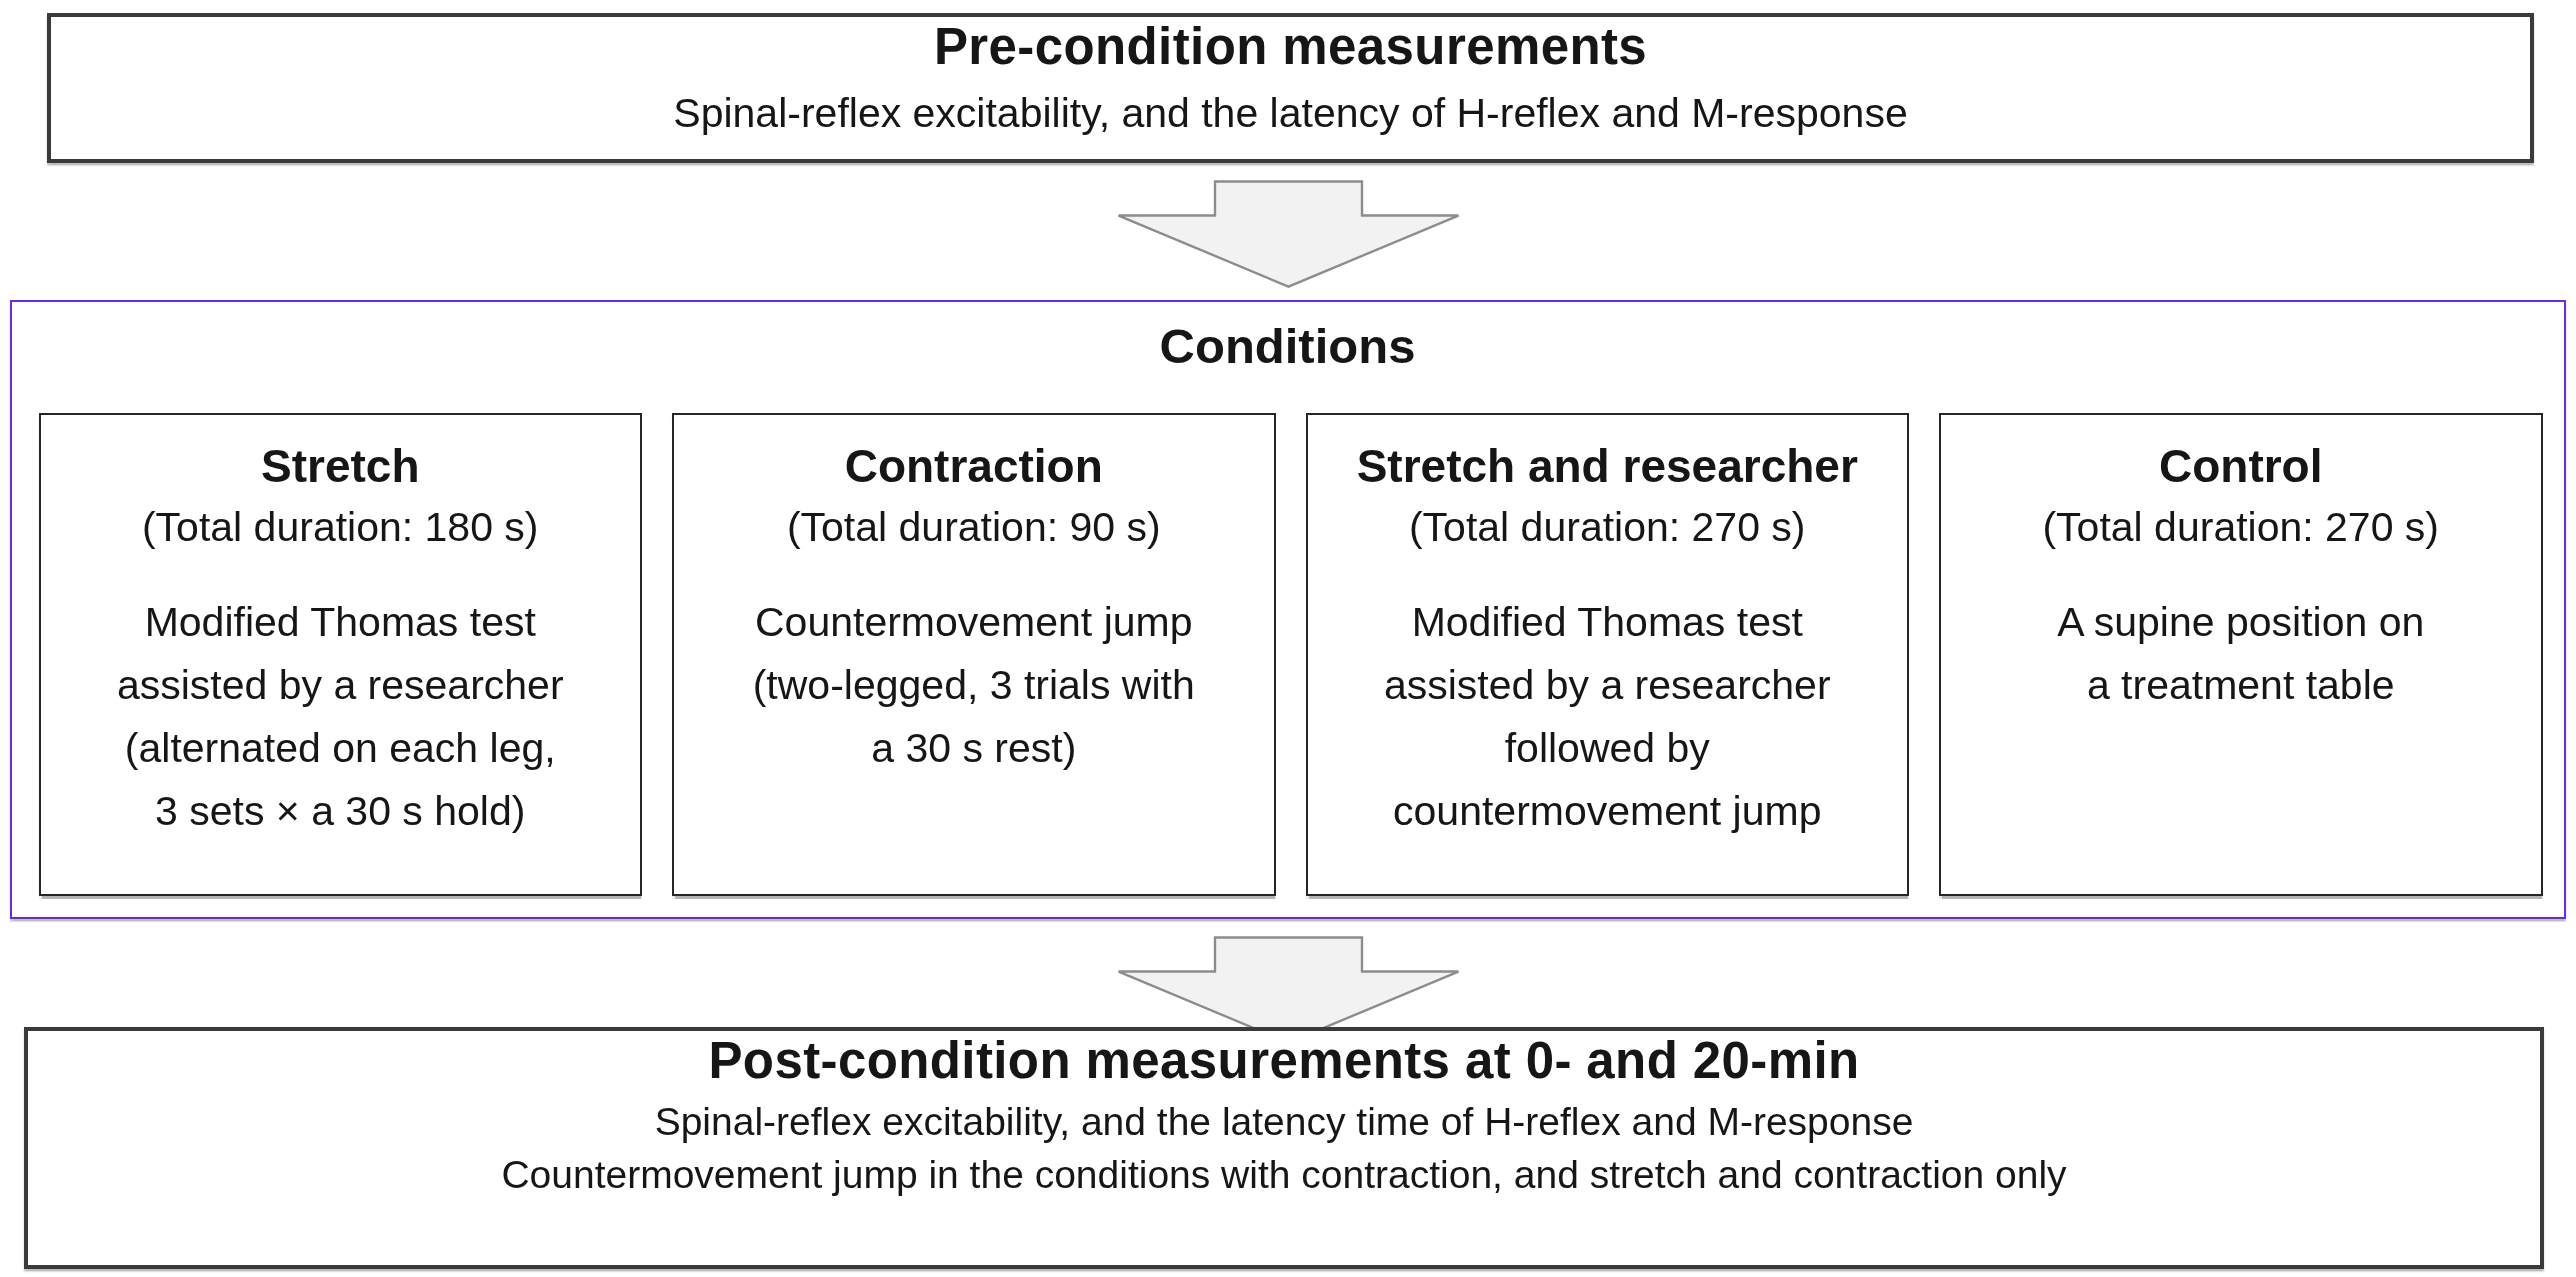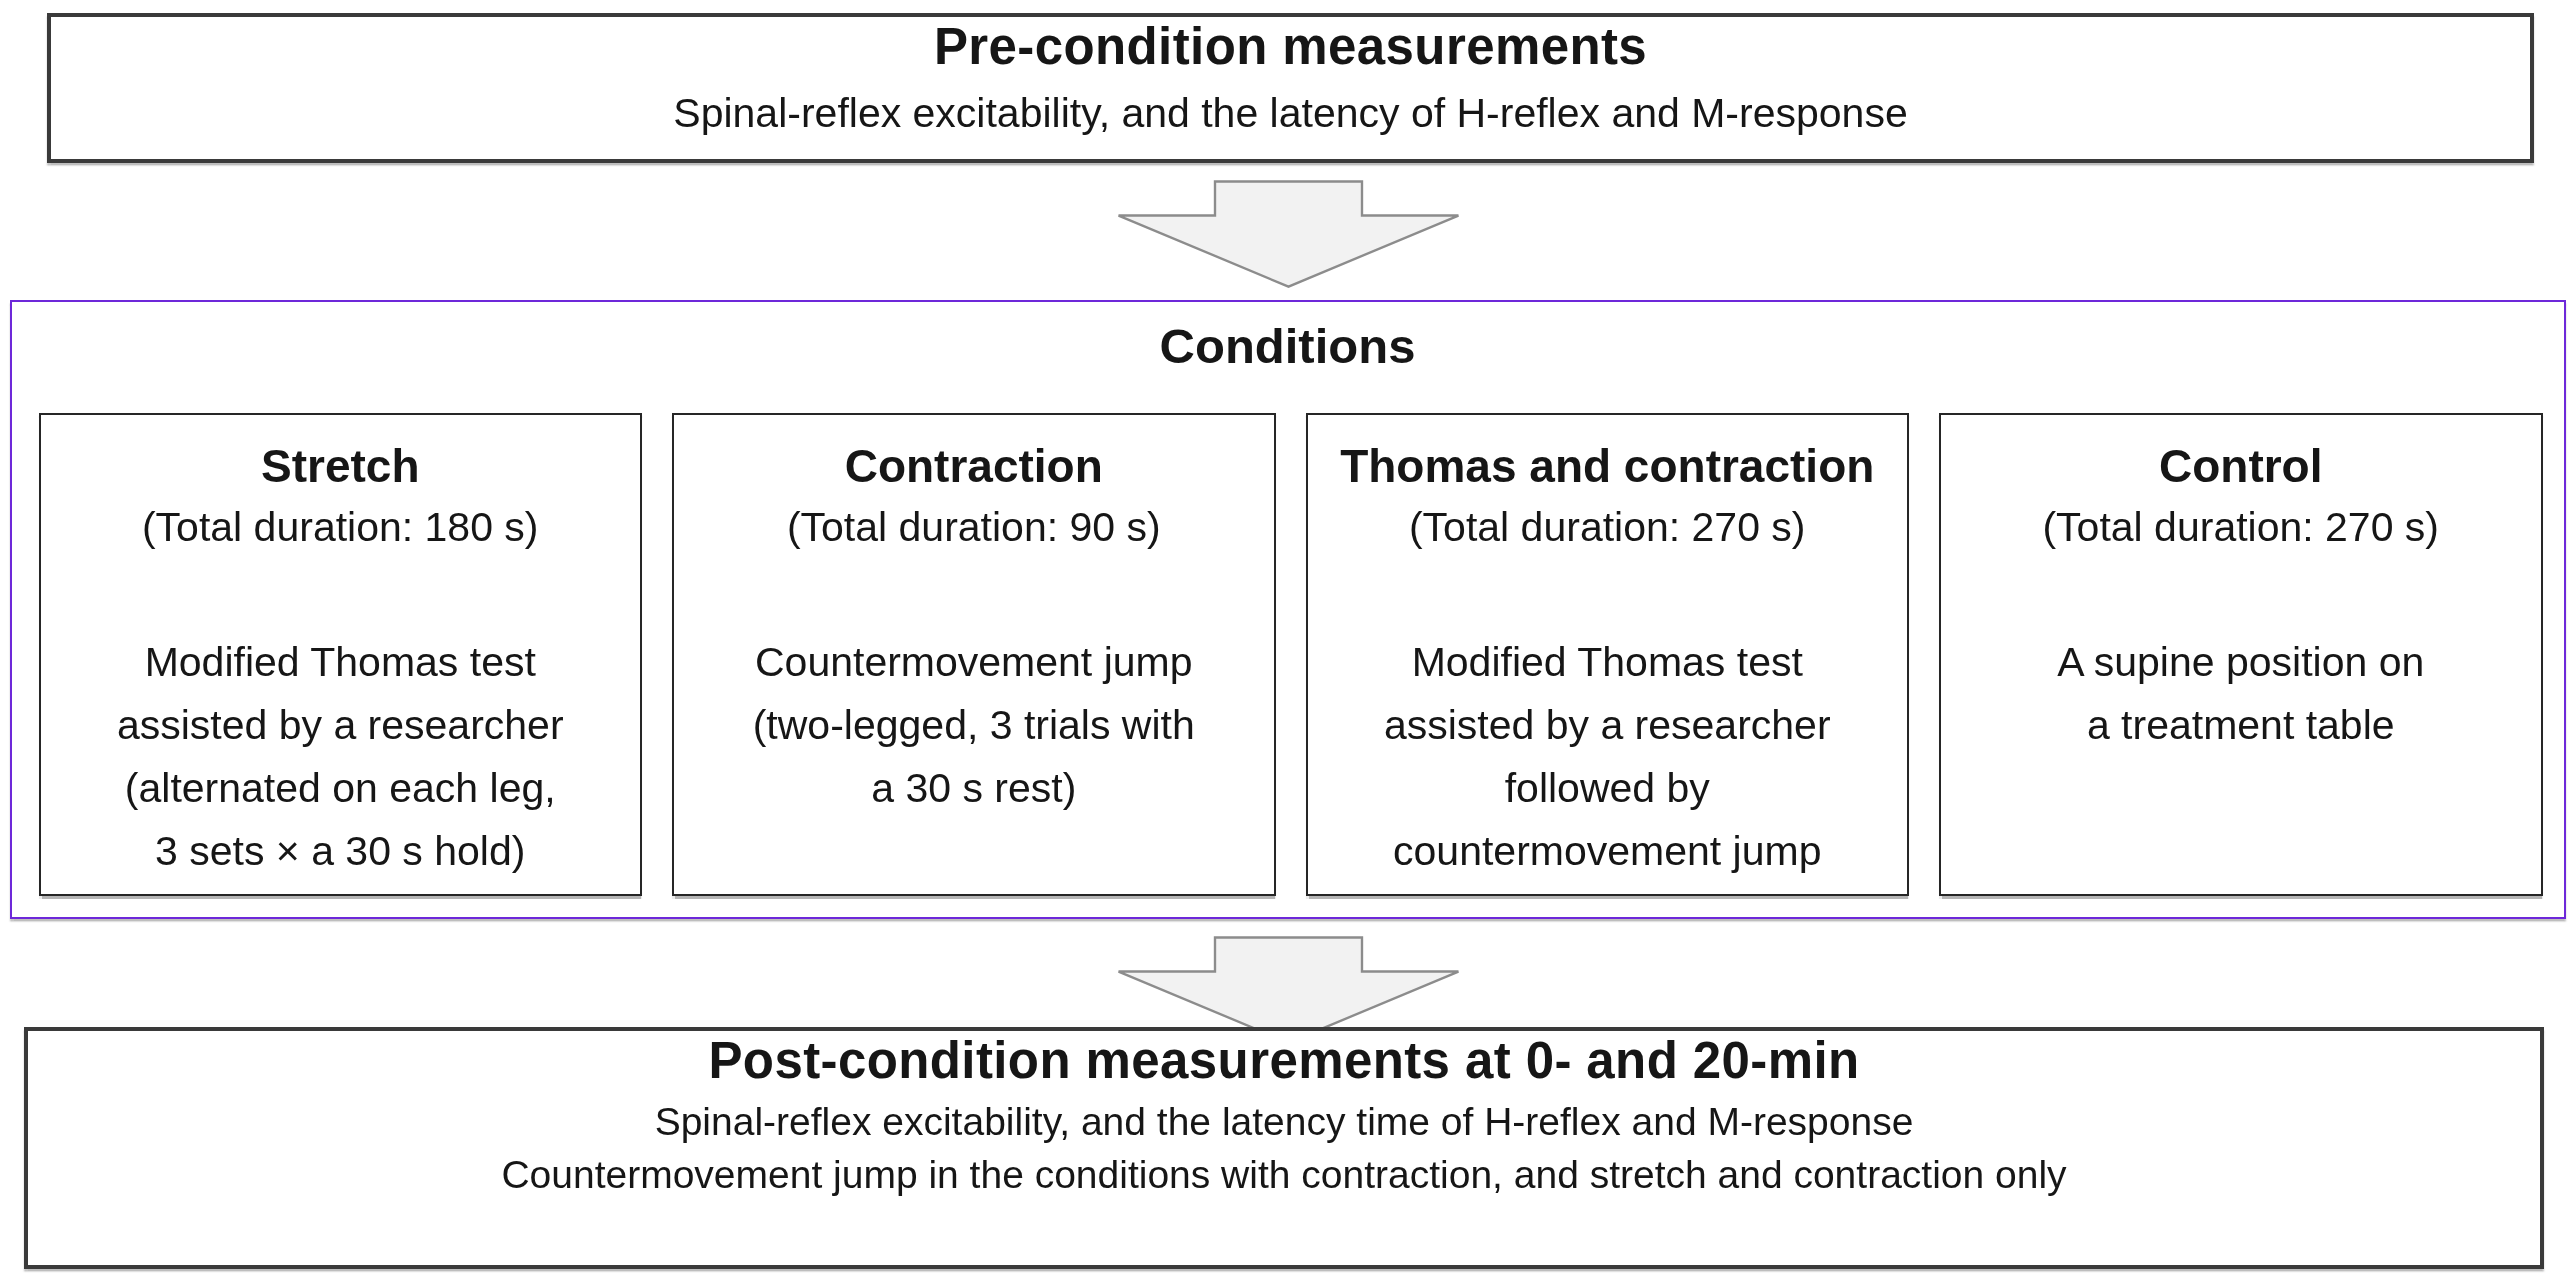--- a/index.html
+++ b/index.html
@@ -59,21 +59,21 @@
   }
   .cond-title {
     font-size: 46px;
     font-weight: bold;
     margin-bottom: 11px;
   }
   .cond-duration { font-size: 41px; }
   .cond-desc {
     font-size: 41px;
     line-height: 63px;
-    margin-top: 80px;
+    margin-top: 40px;
     white-space: pre-line;
   }
   .down-arrow {
     position: absolute;
     width: 343px;
     height: 111px;
     left: 1117px;
   }
   #arrow-1 { top: 179px; }
   #arrow-2 { top: 935px; }
@@ -105,21 +105,21 @@
 
     <div class="cond-box">
       <div class="cond-title">Contraction</div>
       <div class="cond-duration">(Total duration: 90 s)</div>
       <div class="cond-desc">Countermovement jump
 (two-legged, 3 trials with
 a 30 s rest)</div>
     </div>
 
     <div class="cond-box">
-      <div class="cond-title">Thomas and contraction</div>
+      <div class="cond-title">Stretch and researcher</div>
       <div class="cond-duration">(Total duration: 270 s)</div>
       <div class="cond-desc">Modified Thomas test
 assisted by a researcher
 followed by
 countermovement jump</div>
     </div>
 
     <div class="cond-box">
       <div class="cond-title">Control</div>
       <div class="cond-duration">(Total duration: 270 s)</div>

